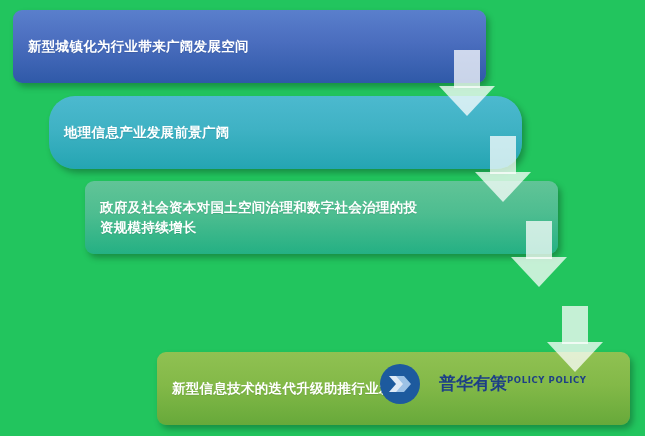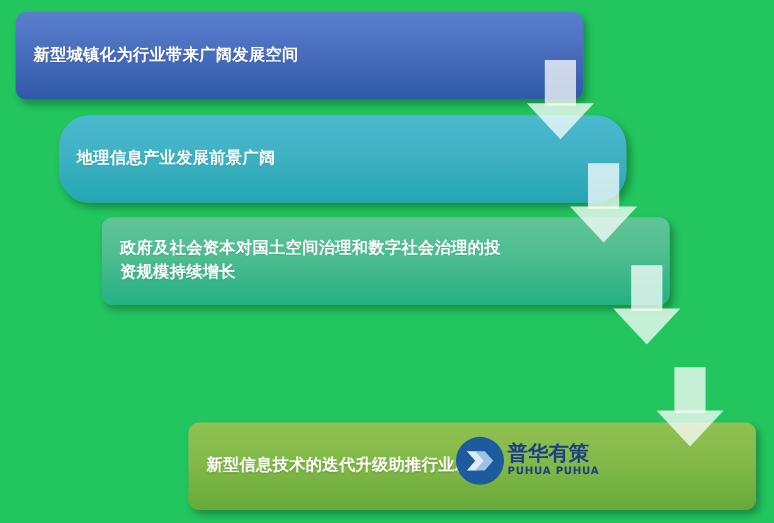--- a/index.html
+++ b/index.html
@@ -97,23 +97,23 @@
     width: 40px;
     height: 40px;
     border-radius: 50%;
     background: #1d5a9e;
     flex: 0 0 auto;
     position: relative;
     overflow: hidden;
   }
   #watermark .wm-badge svg { position: absolute; left: 0; top: 0; }
   #watermark .wm-txt {
-    margin-left: 3px;
+    margin-left: 19px;
     display: flex;
-    flex-direction: column;
+    flex-direction: row;
     justify-content: center;
   }
   #watermark .wm-cn {
     color: #1d3f86;
     font-weight: bold;
     font-size: 17px;
     letter-spacing: 0px;
     line-height: 1.05;
     white-space: nowrap;
   }
@@ -169,17 +169,17 @@
 
   <div id="watermark">
     <div class="wm-badge">
       <svg width="40" height="40" viewBox="0 0 40 40" aria-hidden="true">
         <path d="M9 12 L17 12 L24 20 L17 28 L9 28 L16 20 Z" fill="#dfeaf6"></path>
         <path d="M16 12 L24 12 L31 20 L24 28 L16 28 L23 20 Z" fill="#9dc2e6"></path>
       </svg>
     </div>
     <div class="wm-txt">
       <div class="wm-cn">普华有策</div>
-      <div class="wm-en">PUHUA PUHUA</div>
+      <div class="wm-en">POLICY POLICY</div>
     </div>
   </div>
 
 </div>
 
 </body></html>

